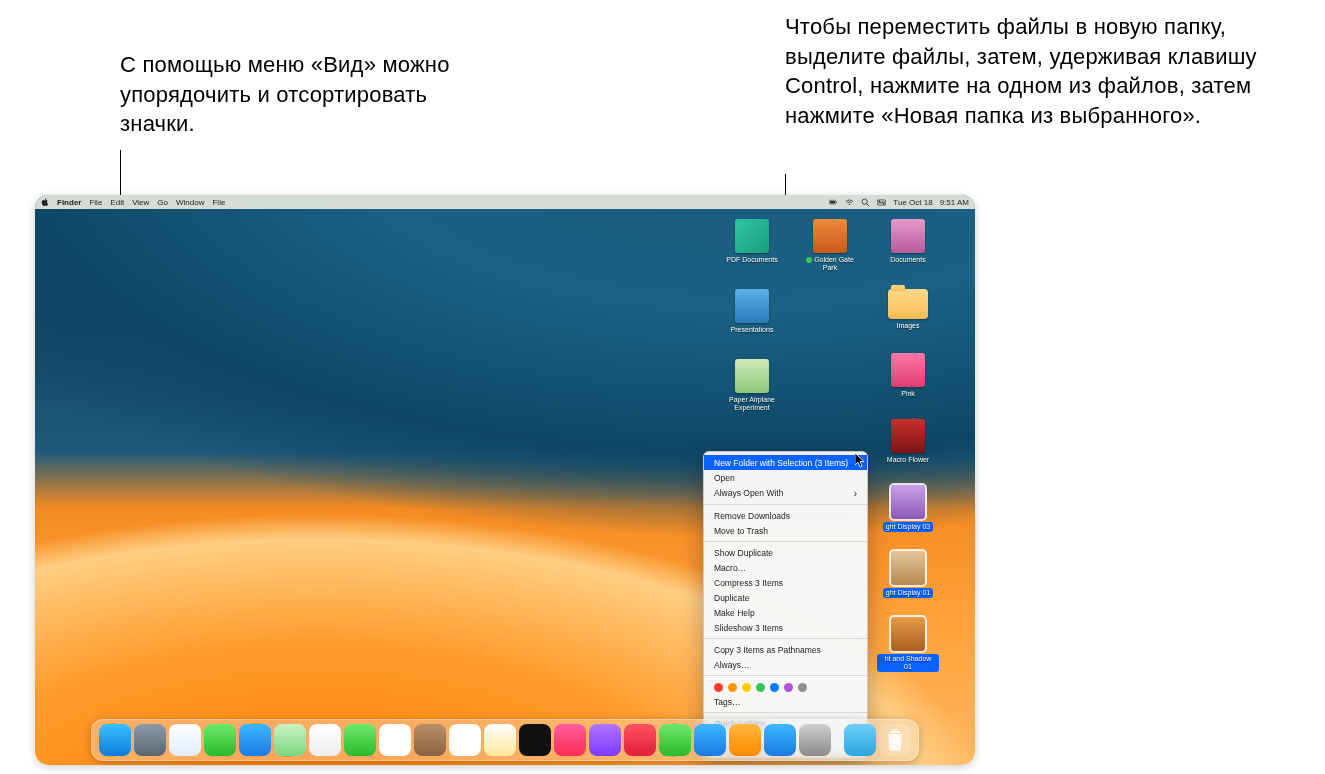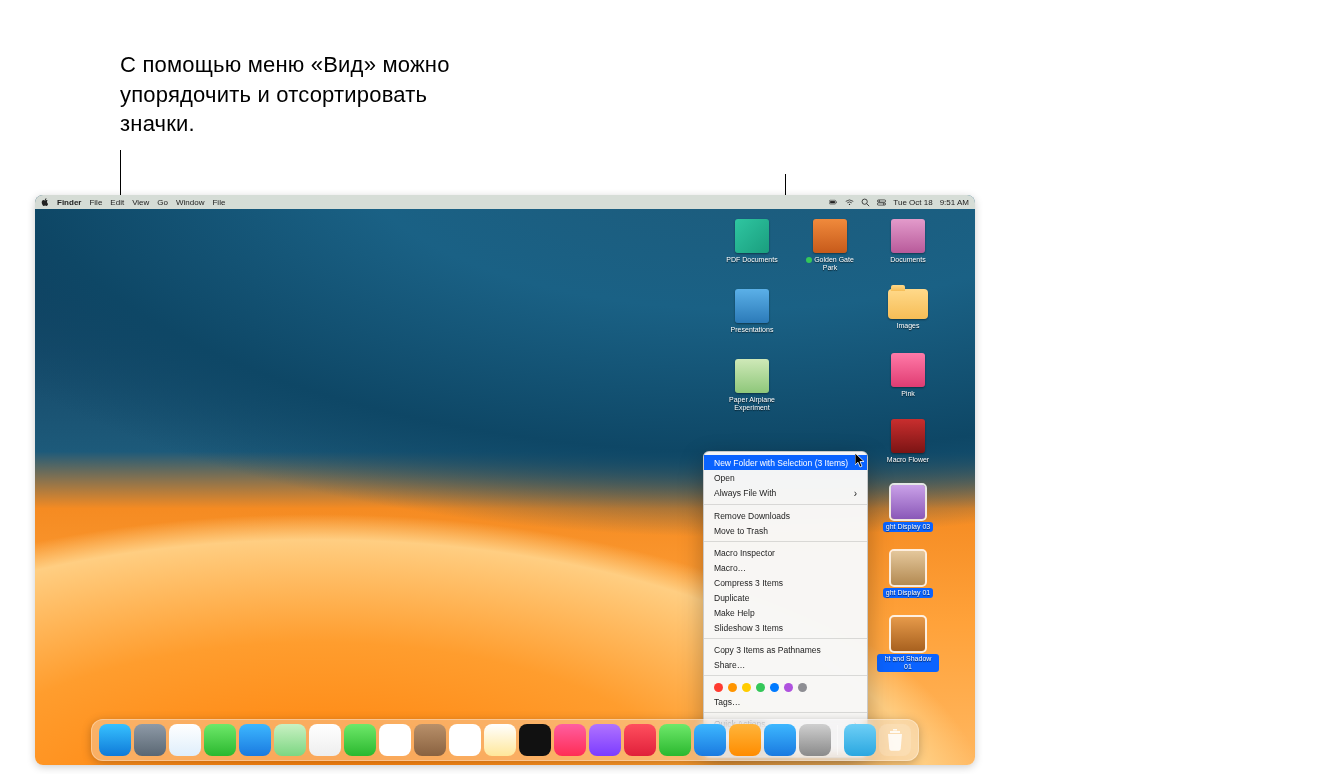--- a/index.html
+++ b/index.html
@@ -26,21 +26,21 @@
     background: #000;
   }
 
   
   .shot {
     position: absolute;
     left: 35px;
     top: 195px;
     width: 940px;
     height: 570px;
-    border-radius: 8px;
+    border-radius: 14px;
     overflow: hidden;
     box-shadow: 0 2px 8px rgba(0,0,0,.2);
     background:
       radial-gradient(120% 90% at 30% 110%, #ff7a00 0%, #ff9d2e 35%, #ffce82 55%, transparent 60%),
       radial-gradient(140% 100% at 75% -10%, #1d5a7a 0%, #1a6185 30%, #0e4766 55%, transparent 70%),
       linear-gradient(180deg, #0a2f4f 0%, #1d5a7a 45%, #f58b22 55%, #ffa23a 75%, #ffb760 100%);
   }
 
   
   .menubar {
@@ -151,20 +151,21 @@
 </style>
 </head>
 <body>
 
 <div class="callout" style="left:120px; top:50px; width:340px;">
   <span>С помощью меню «Вид» можно упорядочить и отсортировать значки.</span>
   <div class="leader" style="left:0px; top:100px; height:55px;"></div>
 </div>
 
 <div class="callout" style="left:785px; top:12px; width:520px;">
+  <span>Чтобы переместить файлы в новую папку, выделите файлы, затем, удерживая клавишу Control, нажмите на одном из файлов, затем нажмите «Новая папка из выбранного».</span>
   <div class="leader" style="left:0px; top:162px; height:280px;"></div>
 </div>
 
 <div class="shot">
 
   <div class="menubar">
     <div class="mbar-left">
       <span class="apple-logo">
         <svg viewBox="0 0 12 14">
             <path fill="#222" d="M9.3 7.4c0-1.6 1.3-2.4 1.4-2.4-0.8-1.1-2-1.3-2.4-1.3-1-0.1-2 0.6-2.5 0.6s-1.3-0.6-2.2-0.6c-1.1 0-2.2 0.7-2.8 1.7-1.2 2.1-0.3 5.1 0.9 6.8 0.6 0.8 1.3 1.7 2.2 1.7s1.2-0.6 2.3-0.6 1.4 0.6 2.3 0.6 1.5-0.8 2.1-1.6c0.7-0.9 0.9-1.8 1-1.9-0.1 0-1.9-0.7-1.9-2.9zM7.8 2.5c0.5-0.6 0.8-1.4 0.7-2.2-0.7 0-1.5 0.5-2 1.1-0.4 0.5-0.8 1.3-0.7 2.1 0.8 0 1.6-0.4 2-1z"></path>
@@ -259,32 +260,32 @@
   </div>
 
   <div class="ctxmenu" id="ctxmenu">
       <div class="mi hot">
         <span>New Folder with Selection (3 Items)</span>
       </div>
       <div class="mi">
         <span>Open</span>
       </div>
       <div class="mi sub">
-        <span>Always File With</span>
+        <span>Always Open With</span>
       </div>
       <div class="sep"></div>
       <div class="mi">
         <span>Remove Downloads</span>
       </div>
       <div class="mi">
         <span>Move to Trash</span>
       </div>
       <div class="sep"></div>
       <div class="mi">
-        <span>Macro Inspector</span>
+        <span>Show Duplicate</span>
       </div>
       <div class="mi">
         <span>Macro…</span>
       </div>
       <div class="mi">
         <span>Compress 3 Items</span>
       </div>
       <div class="mi">
         <span>Duplicate</span>
       </div>
@@ -292,21 +293,21 @@
         <span>Make Help</span>
       </div>
       <div class="mi">
         <span>Slideshow 3 Items</span>
       </div>
       <div class="sep"></div>
       <div class="mi">
         <span>Copy 3 Items as Pathnames</span>
       </div>
       <div class="mi">
-        <span>Share…</span>
+        <span>Always…</span>
       </div>
       <div class="sep"></div>
       <div class="tags">
         <span style="background: rgb(255, 59, 48);"></span>
         <span style="background: rgb(255, 149, 0);"></span>
         <span style="background: rgb(255, 204, 0);"></span>
         <span style="background: rgb(52, 199, 89);"></span>
         <span style="background: rgb(0, 122, 255);"></span>
         <span style="background: rgb(175, 82, 222);"></span>
         <span style="background: rgb(142, 142, 147);"></span>

